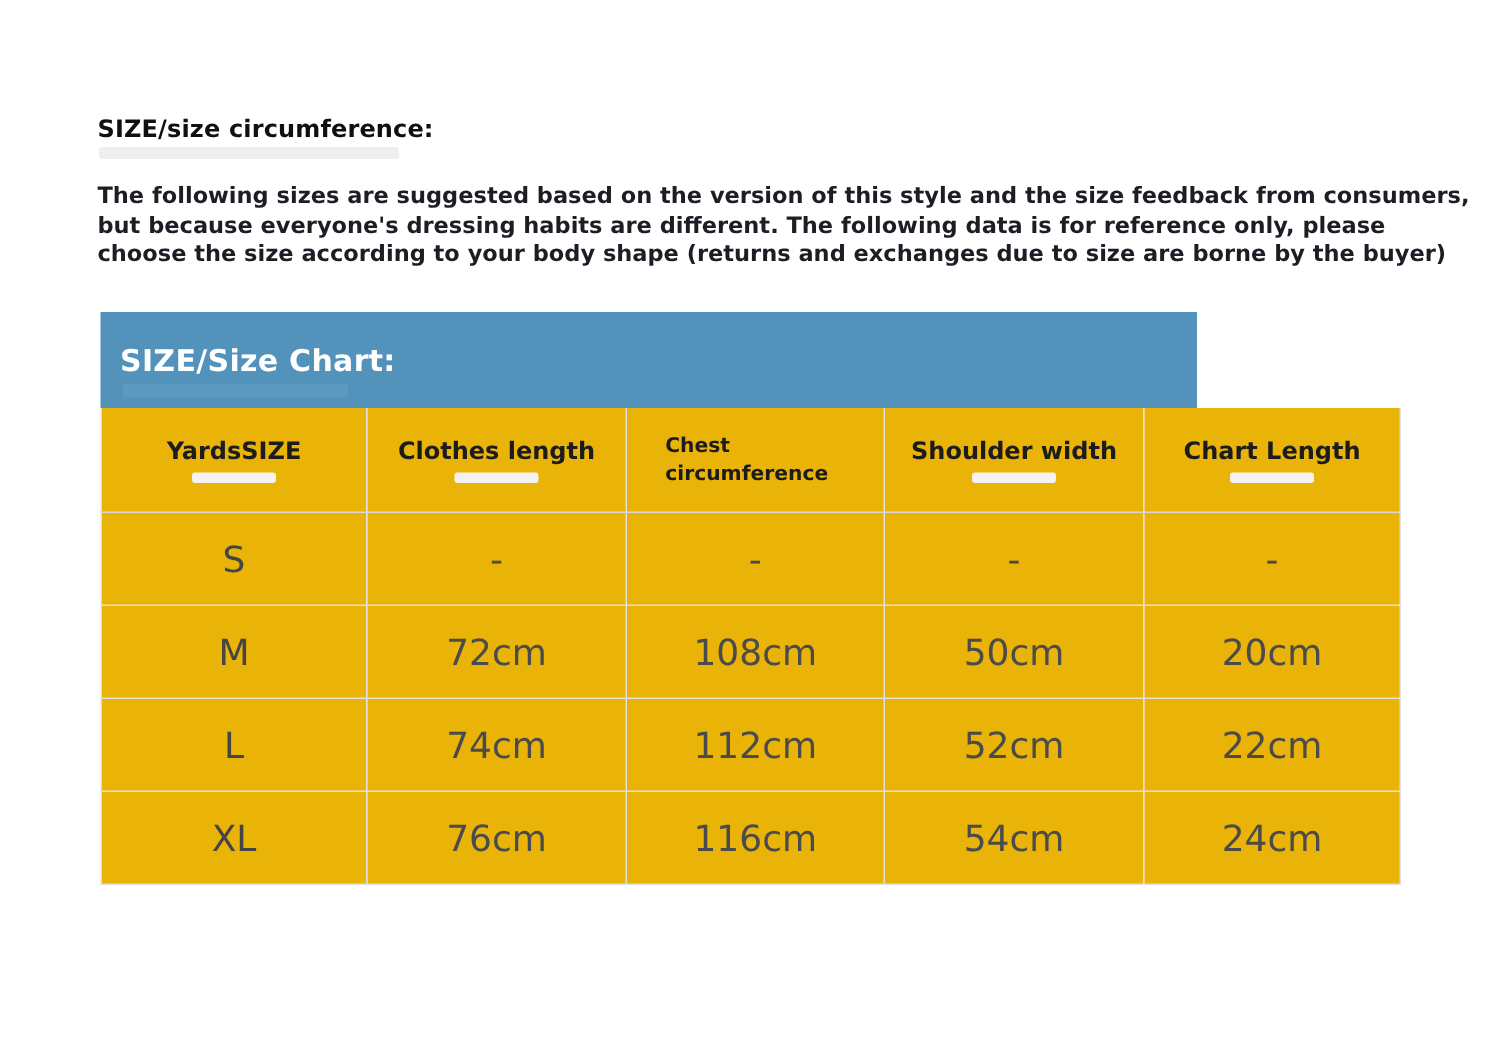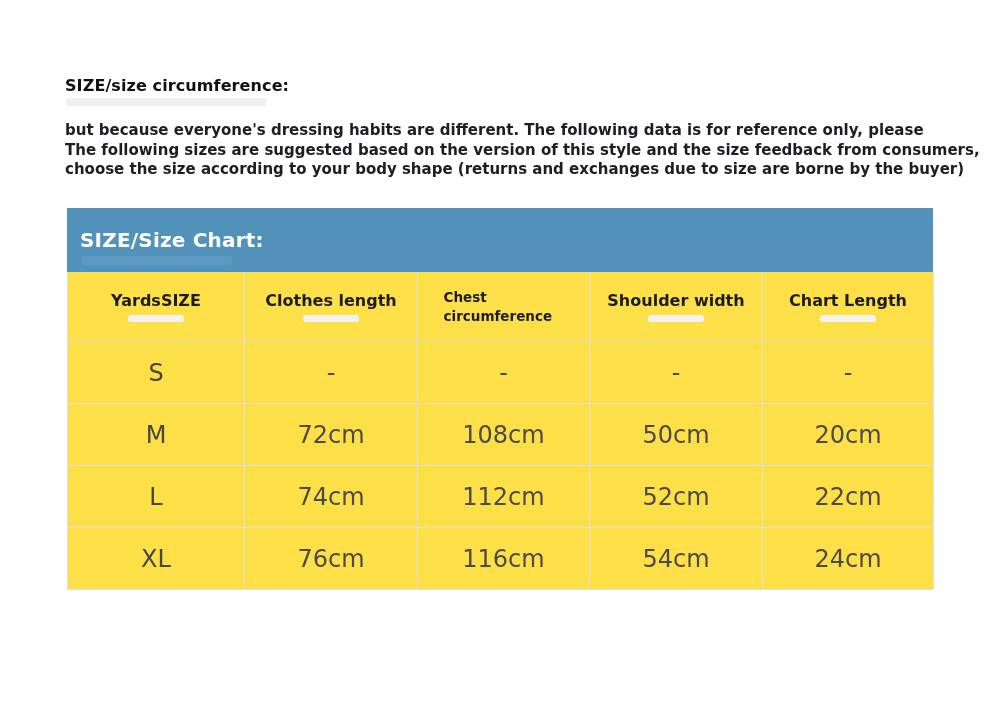--- a/index.html
+++ b/index.html
@@ -36,21 +36,21 @@
     font-weight: bold;
     color: #1d1d26;
     line-height: 19.5px;
     letter-spacing: 0px;
   }
   .intro .line { white-space: nowrap; }
 
   .chart-banner {
     position: absolute;
     left: 67px; top: 208px;
-    width: 866px; height: 64px;
+    width: 731px; height: 64px;
     background: #5292bb;
     display: flex;
     align-items: center;
   }
   .chart-banner .banner-label {
     color: #ffffff;
     font-size: 20px;
     font-weight: bold;
     padding-left: 13px;
     letter-spacing: 0.2px;
@@ -68,21 +68,21 @@
     left: 67px; top: 272px;
     width: 866px;
     border-collapse: collapse;
     table-layout: fixed;
     background: #ffffff;
   }
   .size-table th, .size-table td {
     border: 1px solid #e0e0e0;
     text-align: center;
     vertical-align: middle;
-    background: #fde047;
+    background: #eab308;
   }
   .size-table th { border-top: none; border-bottom-color: #d8d8d8; }
   .size-table thead tr { height: 66px; }
   .size-table tbody tr { height: 62px; }
 
   .size-table th {
     font-size: 16px;
     font-weight: bold;
     color: #1c1c1c;
   }
@@ -109,22 +109,22 @@
   }
   .size-table td.size-col { color: #454545; }
 </style>
 </head>
 <body>
 
 <div class="page-title">SIZE/size circumference:</div>
 <div class="ghost ghost-title"></div>
 
 <div class="intro">
+  <div class="line">The following sizes are suggested based on the version of this style and the size feedback from consumers,</div>
   <div class="line">but because everyone's dressing habits are different. The following data is for reference only, please</div>
-  <div class="line">The following sizes are suggested based on the version of this style and the size feedback from consumers,</div>
   <div class="line">choose the size according to your body shape (returns and exchanges due to size are borne by the buyer)</div>
 </div>
 
 <div class="chart-banner">
   <span class="banner-label">SIZE/Size Chart:</span>
   <span class="banner-ghost"></span>
 </div>
 
 <table class="size-table">
   <colgroup>

